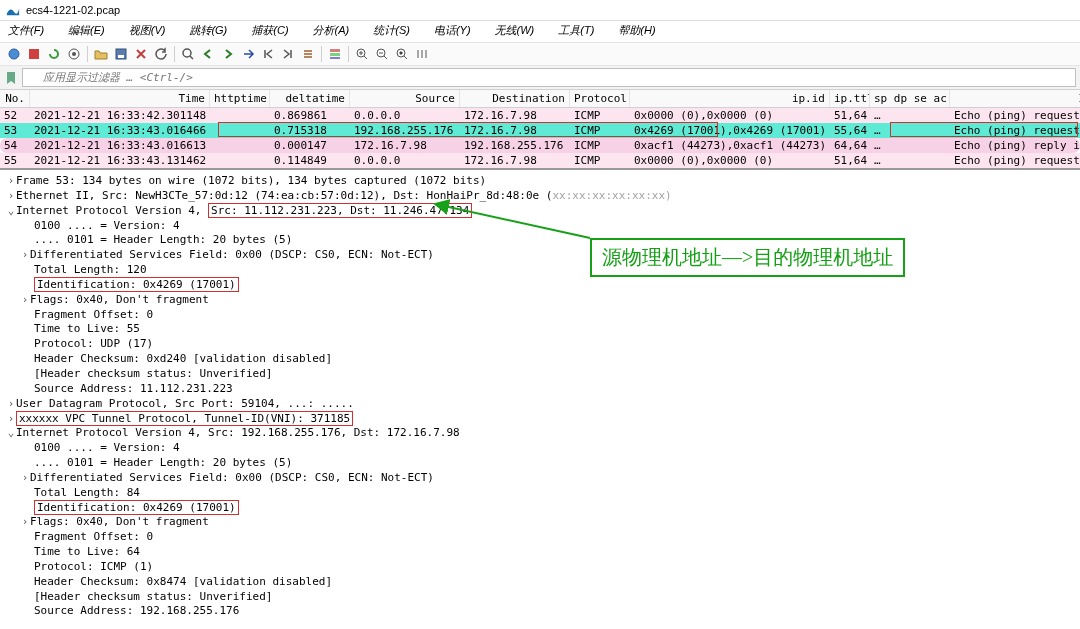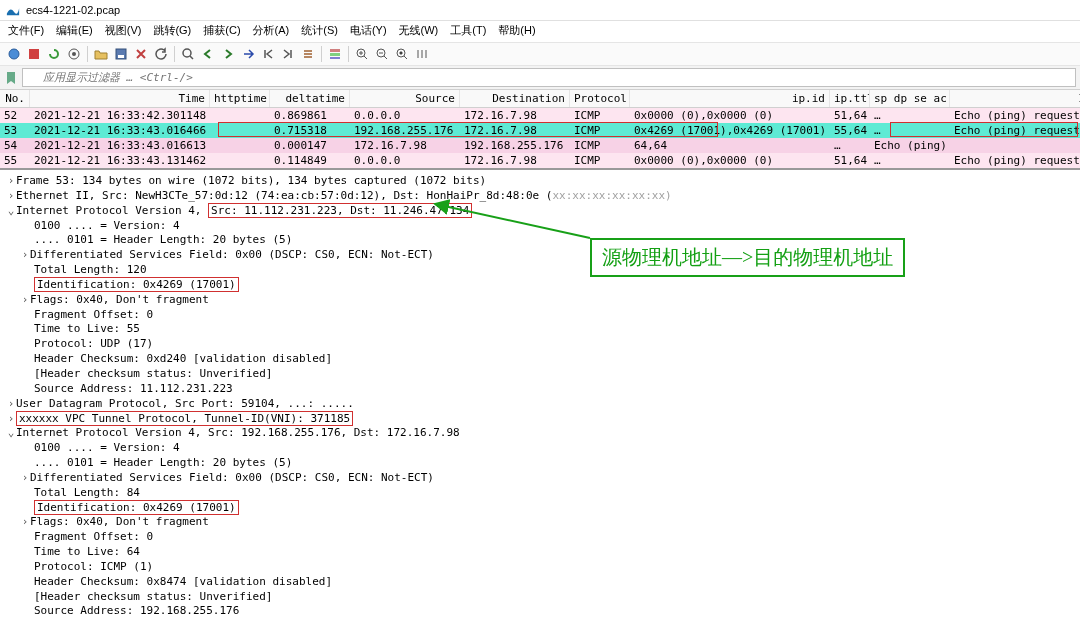--- a/index.html
+++ b/index.html
@@ -1,35 +1,35 @@
 <!DOCTYPE html>
 <html><head>
 <meta charset="utf-8">
 <style>
   * { box-sizing: border-box; }
   html,body { margin:0; padding:0; font-family: "Segoe UI", Tahoma, sans-serif; font-size:11px; color:#000; background:#fff; width:1080px; }
   .title-bar { display:flex; align-items:center; padding:3px 6px; background:#fff; border-bottom:1px solid #e0e0e0; }
   .title-bar .logo { width:14px; height:14px; margin-right:6px; }
   .title-bar span { font-size:11px; }
-  .menu-bar { display:flex; gap:4px; padding:0 4px 2px; font-size:11px; }
+  .menu-bar { display:flex; gap:16px; padding:0 4px 2px; font-size:11px;font-style:italic; }
   .menu-bar span { padding:2px 4px; cursor:default; }
   .toolbar { display:flex; align-items:center; padding:2px 4px; border-top:1px solid #e5e5e5; border-bottom:1px solid #e5e5e5; gap:0; background:#fafafa; }
   .toolbar .ticon { width:18px; height:18px; display:flex; align-items:center; justify-content:center; margin:0 1px; }
   .toolbar .sep { width:1px; height:16px; background:#d0d0d0; margin:0 3px; }
   .filter-row { display:flex; align-items:center; padding:2px 4px; background:#f3f3f3; border-bottom:1px solid #d0d0d0; }
   .filter-icon { width:14px; height:14px; margin-right:4px; fill:#6a8; }
   .filter-input { flex:1; background:#fff; border:1px solid #c0c0c0; font-size:11px; font-family:monospace; padding:2px 20px; color:#888; font-style:italic; }
   .packet-list { font-family: "Lucida Console","Consolas",monospace; font-size:11px; border-bottom:2px solid #999; }
   .pl-head, .pl-row { display:grid; grid-template-columns:30px 180px 60px 80px 110px 110px 60px 200px 40px 80px 160px; align-items:center; }
   .pl-head { background:#f9f9f9; border-bottom:1px solid #d0d0d0; }
   .pl-head > div { padding:2px 4px; border-right:1px solid #e5e5e5; white-space:nowrap; overflow:hidden;text-align:right; }
   .pl-row > div { padding:1px 4px; white-space:nowrap; overflow:hidden; }
   .pl-row { position:relative; }
   .pl-row.pink1 { background:#fde5f0; }
-  .pl-row.pink2 { background:#f7d2e6; }
+  .pl-row.pink2 { background:#f7d2e6;border-radius:7px; }
   .pl-row.sel { background:#5eead4; }
   .rect-red { position:absolute; border:1.5px solid #d03030; pointer-events:none; }
   .detail-pane { font-family:"Lucida Console","Consolas",monospace; font-size:11px; padding:4px 6px 6px; position:relative; line-height:1.35; }
   .detail-pane .ln { white-space:pre; }
   .tw { display:inline-block; width:10px; text-align:center; color:#555; }
   .indent1 { padding-left:14px; }
   .indent2 { padding-left:28px; }
   .red-box { display:inline; border:1.5px solid #d03030; padding:0 2px; }
   .annot { position:absolute; border:2px solid #18a018; color:#14a014; font-size:20px; font-family:"SimSun","Songti SC",serif; padding:4px 10px; background:#fff; }
   svg.arrow { position:absolute; overflow:visible; pointer-events:none; }
@@ -226,20 +226,21 @@
   </div>
 
   <div class="pl-row pink2">
     <div>54</div>
     <div>2021-12-21 16:33:43.016613</div>
     <div></div>
     <div>0.000147</div>
     <div>172.16.7.98</div>
     <div>192.168.255.176</div>
     <div>ICMP</div>
+    <div>0xacf1 (44273),0xacf1 (44273)</div>
     <div>64,64</div>
     <div>…</div>
     <div>Echo (ping) reply    id=0x6b23, s</div>
   </div>
 
   <div class="pl-row pink1">
     <div>55</div>
     <div>2021-12-21 16:33:43.131462</div>
     <div></div>
     <div>0.114849</div>

